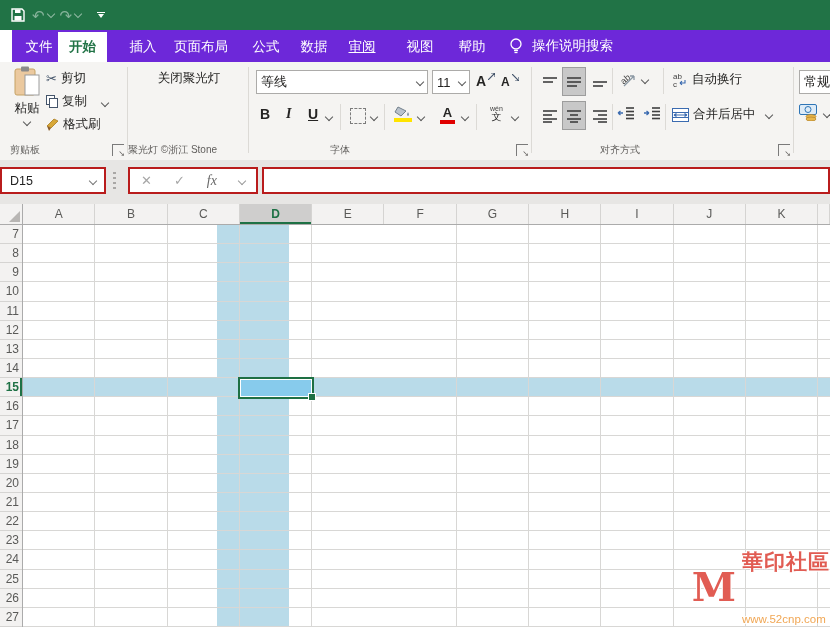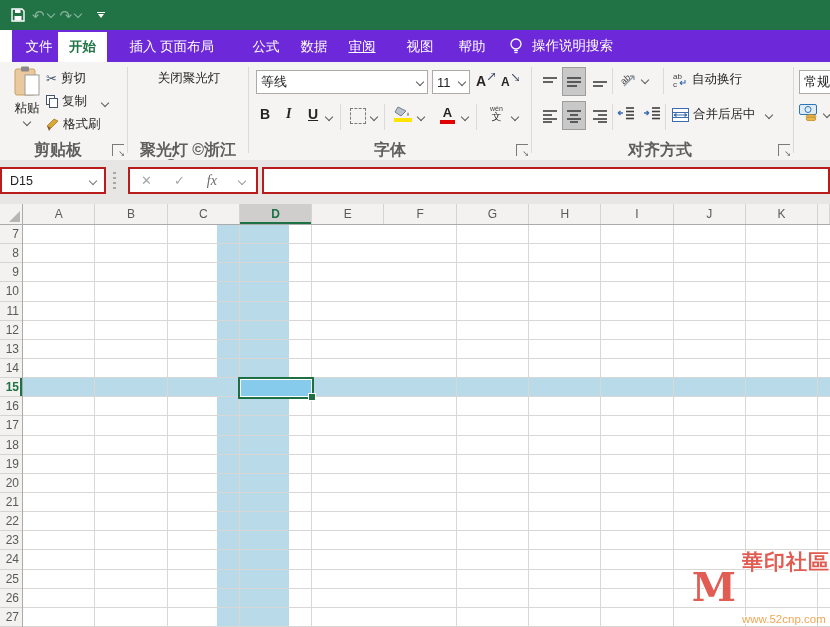--- a/index.html
+++ b/index.html
@@ -23,21 +23,21 @@
        font-size:13.5px;cursor:default;}
   .tab.active{background:#fff;color:#217346;font-weight:bold;}
   .tellme{position:absolute;left:496px;top:0;height:32px;display:flex;align-items:center;gap:8px;color:#fff;font-size:13.5px;}
 
   
   .ribbon{position:absolute;left:0;top:62px;width:830px;height:98px;background:#F5F4F2;
           border-bottom:1px solid #D5D2CE;color:#252423;font-size:12.5px;}
   .vsep{position:absolute;top:5px;height:86px;width:1px;background:#DCDAD6;}
   .vsep.short1{top:6px;height:26px;}
   .vsep.short2{top:42px;height:26px;}
-  .group-label{position:absolute;top:80px;height:16px;line-height:16px;font-size:16px;color:#605E5C;text-align:center;font-weight:bold;}
+  .group-label{position:absolute;top:80px;height:16px;line-height:16px;font-size:10px;color:#605E5C;text-align:left;}
   .launcher{position:absolute;top:82px;width:11px;height:11px;border-top:1px solid #7A7A7A;border-left:1px solid #7A7A7A;}
   .launcher span{position:absolute;right:-1px;bottom:-2px;font-size:8px;color:#605E5C;line-height:1;}
   .ritem{position:absolute;display:flex;align-items:center;gap:4px;white-space:nowrap;}
   .chev{width:5px;height:5px;border-right:1.3px solid #5A5A5A;border-bottom:1.3px solid #5A5A5A;
         transform:rotate(45deg);display:inline-block;}
   .combo{position:absolute;background:#fff;border:1px solid #ACABA9;display:flex;align-items:center;
          padding:0 4px;box-sizing:border-box;font-size:13px;}
   .combo .chev{margin-left:auto;}
   .btn-sel{background:#C8C8C8;border:1px solid #9D9D9D;}
   .alignbox{position:absolute;width:24px;height:26px;display:flex;align-items:center;justify-content:center;box-sizing:border-box;}
@@ -125,21 +125,21 @@
           <span class="tri"></span>
         </span>
     </div>
   </div>
 
   <div class="tabrow">
     <div class="tab" style="left:6px;width:42px;">文件</div>
     <div id="tabs-container">
         <div class="tab active" style="left: 46px; width: 49px;">开始</div>
         <div class="tab" style="left: 110px; width: 42px;">插入</div>
-        <div class="tab" style="left: 142px; width: 66px;">页面布局</div>
+        <div class="tab" style="left: 156px; width: 66px;">页面布局</div>
         <div class="tab" style="left: 230px; width: 48px;">公式</div>
         <div class="tab" style="left: 278px; width: 48px;">数据</div>
         <div class="tab" style="left: 326px; width: 48px; text-decoration: underline;">审阅</div>
         <div class="tab" style="left: 384px; width: 48px;">视图</div>
         <div class="tab" style="left: 436px; width: 48px;">帮助</div>
       </div>
     <div class="tellme">
       <svg width="16" height="18" viewBox="0 0 16 18">
           <circle cx="8" cy="7" r="5" fill="none" stroke="#fff" stroke-width="1.3"></circle>
           <line x1="6" y1="13.5" x2="10" y2="13.5" stroke="#fff" stroke-width="1.3"></line>

